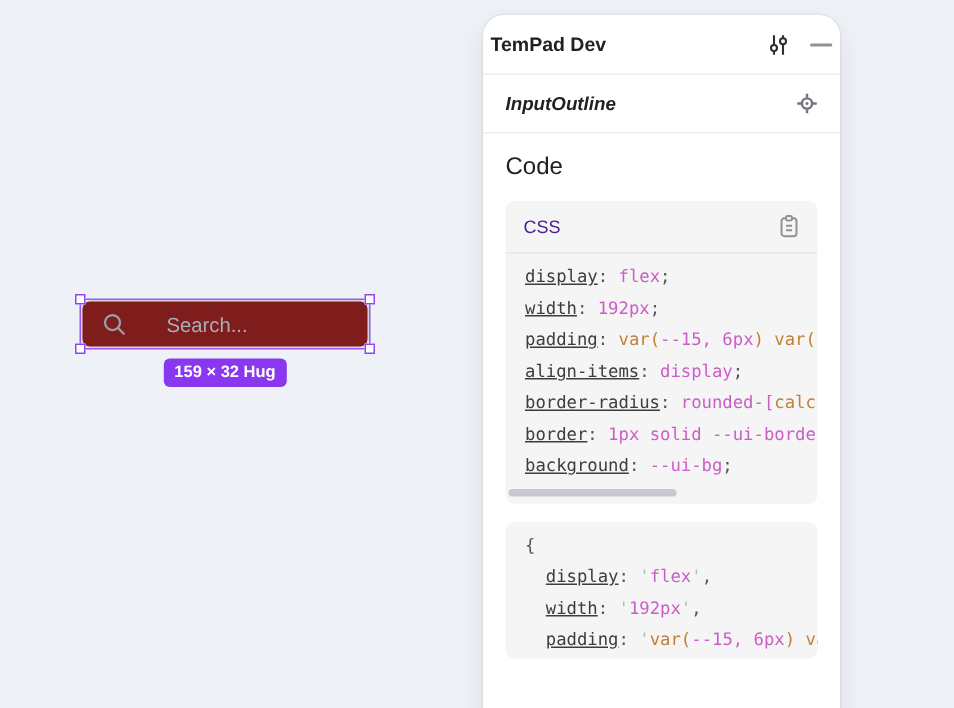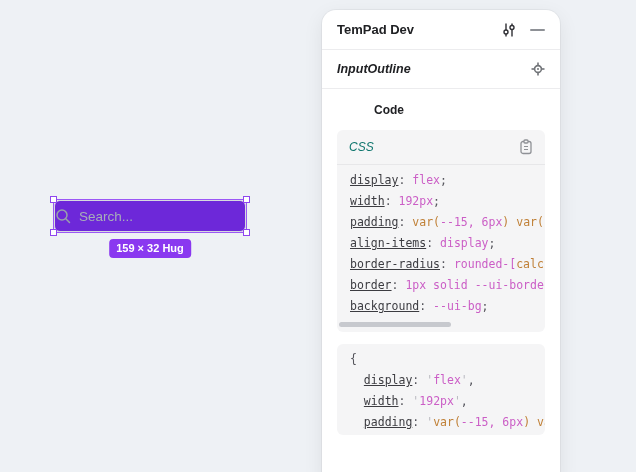--- a/index.html
+++ b/index.html
@@ -7,22 +7,22 @@
   body {
     position:relative;
     background:#eef1f5;
     font-family:"Liberation Sans", sans-serif;
     color:#202124;
   }
 
   
   .search-input {
     position:absolute; left:54px; top:200px; width:192px; height:32px;
-    background:#6d28d9; border:1px solid #d6dade; border-radius:6px;
-    display:flex; align-items:center; gap:7px;
+    background:#7f1d1d; border:1px solid #d6dade; border-radius:6px;
+    display:flex; align-items:center; padding-left:13px; gap:26px;
   }
   .search-placeholder { color:#a7aeb8; font-size:13.5px; }
   .selection-outline {
     position:absolute; left:53px; top:199px; width:194px; height:34px;
     border:1.5px solid #9b57f5; pointer-events:none;
   }
   .handle {
     position:absolute; width:7px; height:7px; background:#fff;
     border:1px solid #8f46ef;
   }
@@ -35,41 +35,41 @@
   }
 
   
   .panel {
     position:absolute; left:322px; top:10px; width:238px; height:478px;
     background:#ffffff; border-radius:14px;
     box-shadow:0 0 0 1px rgba(0,0,0,0.04), 0 6px 20px rgba(0,0,0,0.08);
   }
   .panel-header {
     height:40px; display:flex; align-items:center;
-    padding:0 15px; border-bottom:1px solid #ececee;
+    padding:0 5px; border-bottom:1px solid #ececee;
   }
   .panel-title { font-size:13px; font-weight:bold; flex:1; }
   .header-icons { display:flex; align-items:center; gap:13px; }
   .icon-btn { display:flex; align-items:center; justify-content:center; cursor:pointer; }
   .node-row {
     height:39px; display:flex; align-items:center;
     padding:0 15px; border-bottom:1px solid #ececee;
   }
   .node-name { font-size:12.5px; font-weight:bold; flex:1;font-style:italic; }
   .panel-body { padding:14px 15px 0; }
-  .section-title { font-size:12px; font-weight:bold; margin-bottom:13px;margin-left:37px; }
+  .section-title { font-size:16px; font-weight:normal; margin-bottom:13px; }
 
   .code-block {
     background:#f5f5f6; border-radius:6px; margin-bottom:12px; overflow:hidden;
   }
   .code-block-header {
     height:35px; display:flex; align-items:center;
     padding:0 12px; border-bottom:1px solid #e7e7e9;
   }
-  .code-block-label { color:#0f766e; font-size:12px; flex:1;font-style:italic; }
+  .code-block-label { color:#4c1d95; font-size:12px; flex:1; }
   .code-area {
     padding:5px 0 2px 13px; overflow:hidden;
   }
   .code-line {
     font-family:"DejaVu Sans Mono","Liberation Mono",monospace;
     font-size:11.5px; line-height:21px; white-space:pre; color:#3c3c41;
   }
   .tok-p { color:#3c3c41;text-decoration:underline; }
   .tok-u { color:#55555c; }
   .tok-v { color:#cb5ec6; }

